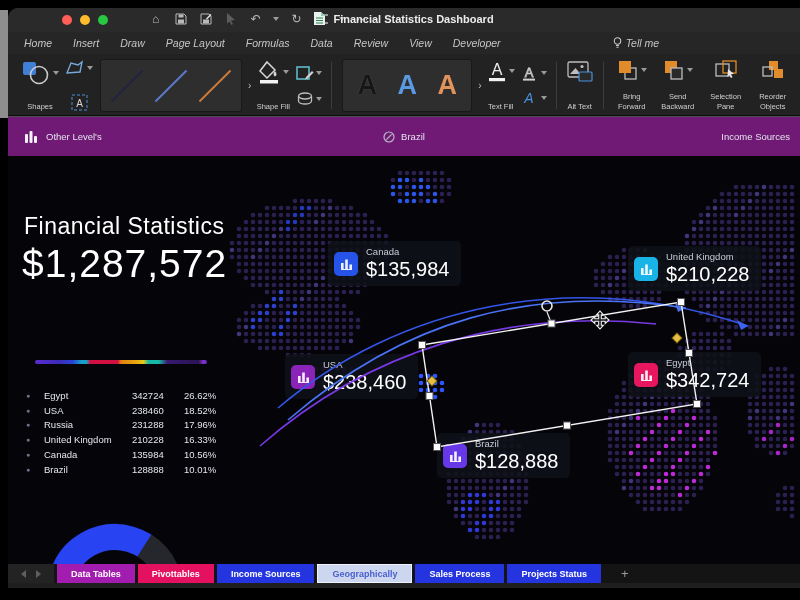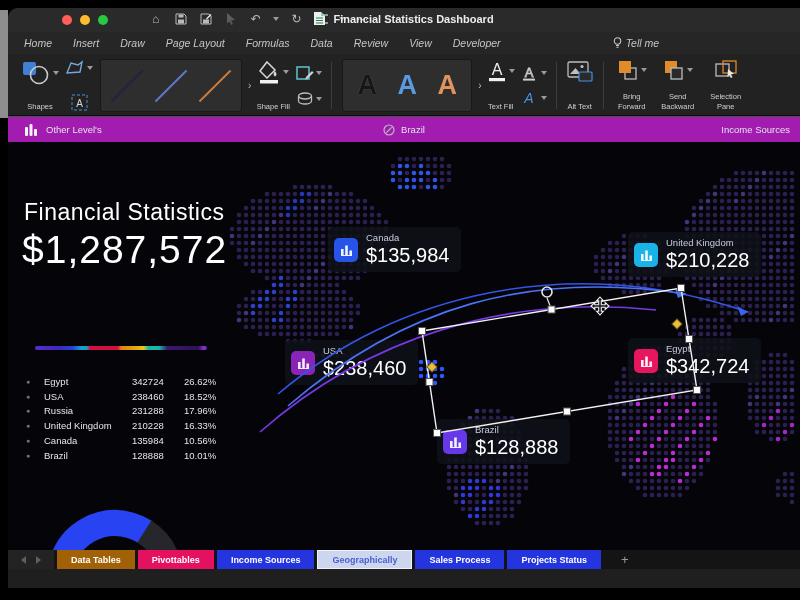--- a/index.html
+++ b/index.html
@@ -32,21 +32,21 @@
   .rlabel { font-size:7.5px; color:#cfcfcf; text-align:center; line-height:1.25; }
   .stack { display:flex; flex-direction:column; align-items:center; justify-content:space-between; padding:2px 3px; }
   .gallery { background:#2e2e2e; border:1px solid #181818; border-radius:3px; margin:1px 4px; display:flex; align-items:center; padding:0 4px; }
   .chev { color:#bbb; font-size:10px; margin:0 2px; }
   .lineSw { width:34px; height:40px; position:relative; margin:0 5px; }
   .lineSw i { position:absolute; left:50%; top:50%; width:2px; height:44px; transform:translate(-50%,-50%) rotate(45deg); display:block; }
   .bigA { font-weight:bold; font-size:27px; width:40px; text-align:center; }
   .mini { display:flex; align-items:center; gap:2px; }
 
   
-  .appbar { height:26px; background:#a21caf; border-top:1px solid #4e4e52; display:flex; align-items:center; color:#e3e3ef; font-size:9.5px; position:relative; }
+  .appbar { height:40px; background:#701a75; border-top:1px solid #4e4e52; display:flex; align-items:center; color:#e3e3ef; font-size:9.5px; position:relative; }
   .appbar .brand { display:flex; align-items:center; gap:8px; margin-left:16px; }
   .appbar .center { position:absolute; left:0; right:0; display:flex; justify-content:center; align-items:center; gap:6px; }
   .appbar .right { margin-left:auto; margin-right:10px; }
 
   
   .dash { position:relative; height:408px; background:#050509; overflow:hidden; }
   .dash svg.layer { position:absolute; left:0; top:0; }
   #dots { z-index:1; }
   #overlay { z-index:6; }
   .dash-title { position:absolute; left:16px; top:57px; z-index:4; color:#fff; font-size:23px; letter-spacing:.5px; }
@@ -330,20 +330,28 @@
       </span>
       <span class="rlabel" style="width:42px">Send Backward</span>
     </div>
     <div class="stack">
       <svg width="24" height="20" viewBox="0 0 24 20">
           <rect x="2" y="4" width="13" height="12" fill="none" stroke="#bdbdbd" stroke-width="1.3"></rect>
           <rect x="9" y="1" width="13" height="12" fill="none" stroke="#e08c2c" stroke-width="1.3"></rect>
           <path d="M14 9 l6 5 -3 .3 1.5 3 -1.6.8 -1.5-3 -2 2 z" fill="#e8e8e8"></path>
         </svg>
       <span class="rlabel" style="width:42px">Selection Pane</span>
+    </div>
+    <div class="stack">
+      <svg width="24" height="20" viewBox="0 0 24 20">
+          <rect x="8" y="1" width="9" height="9" fill="#e08c2c"></rect>
+          <rect x="2" y="7" width="9" height="9" fill="none" stroke="#bdbdbd" stroke-width="1.3"></rect>
+          <rect x="13" y="9" width="9" height="9" fill="#e08c2c"></rect>
+        </svg>
+      <span class="rlabel" style="width:40px">Reorder Objects</span>
     </div>
   </div>
 
   <div class="appbar">
     <div class="brand">
       <svg width="14" height="14" viewBox="0 0 14 14">
           <g fill="#f0f0f5">
             <rect x="1" y="4" width="3" height="9" rx="1"></rect>
             <rect x="5.5" y="1" width="3" height="12" rx="1"></rect>
             <rect x="10" y="6" width="3" height="7" rx="1"></rect>
@@ -1936,21 +1944,21 @@
       </g>
     </svg>
   </div>
 
   <div class="sheetbar">
     <div class="nav-arrows">
       <span class="tri l"></span>
       <span class="tri r"></span>
     </div>
     <div id="sheettabs" style="display:flex; align-items:stretch;">
-        <div class="sheet-tab" style="background: #a16207; color: rgb(255, 255, 255);">Data Tables</div>
+        <div class="sheet-tab" style="background: #a21caf; color: rgb(255, 255, 255);">Data Tables</div>
         <div class="sheet-tab" style="background: rgb(227, 17, 96); color: rgb(255, 255, 255);">Pivottables</div>
         <div class="sheet-tab" style="background: rgb(36, 53, 224); color: rgb(255, 255, 255);">Income Sources</div>
         <div class="sheet-tab active" style="background: rgb(204, 214, 238); color: rgb(75, 95, 208);">Geographically</div>
         <div class="sheet-tab" style="background: rgb(36, 53, 224); color: rgb(255, 255, 255);">Sales Process</div>
         <div class="sheet-tab" style="background: rgb(36, 53, 224); color: rgb(255, 255, 255);">Projects Status</div>
       </div>
     <div class="add-tab">+</div>
   </div>
 
 </div>

